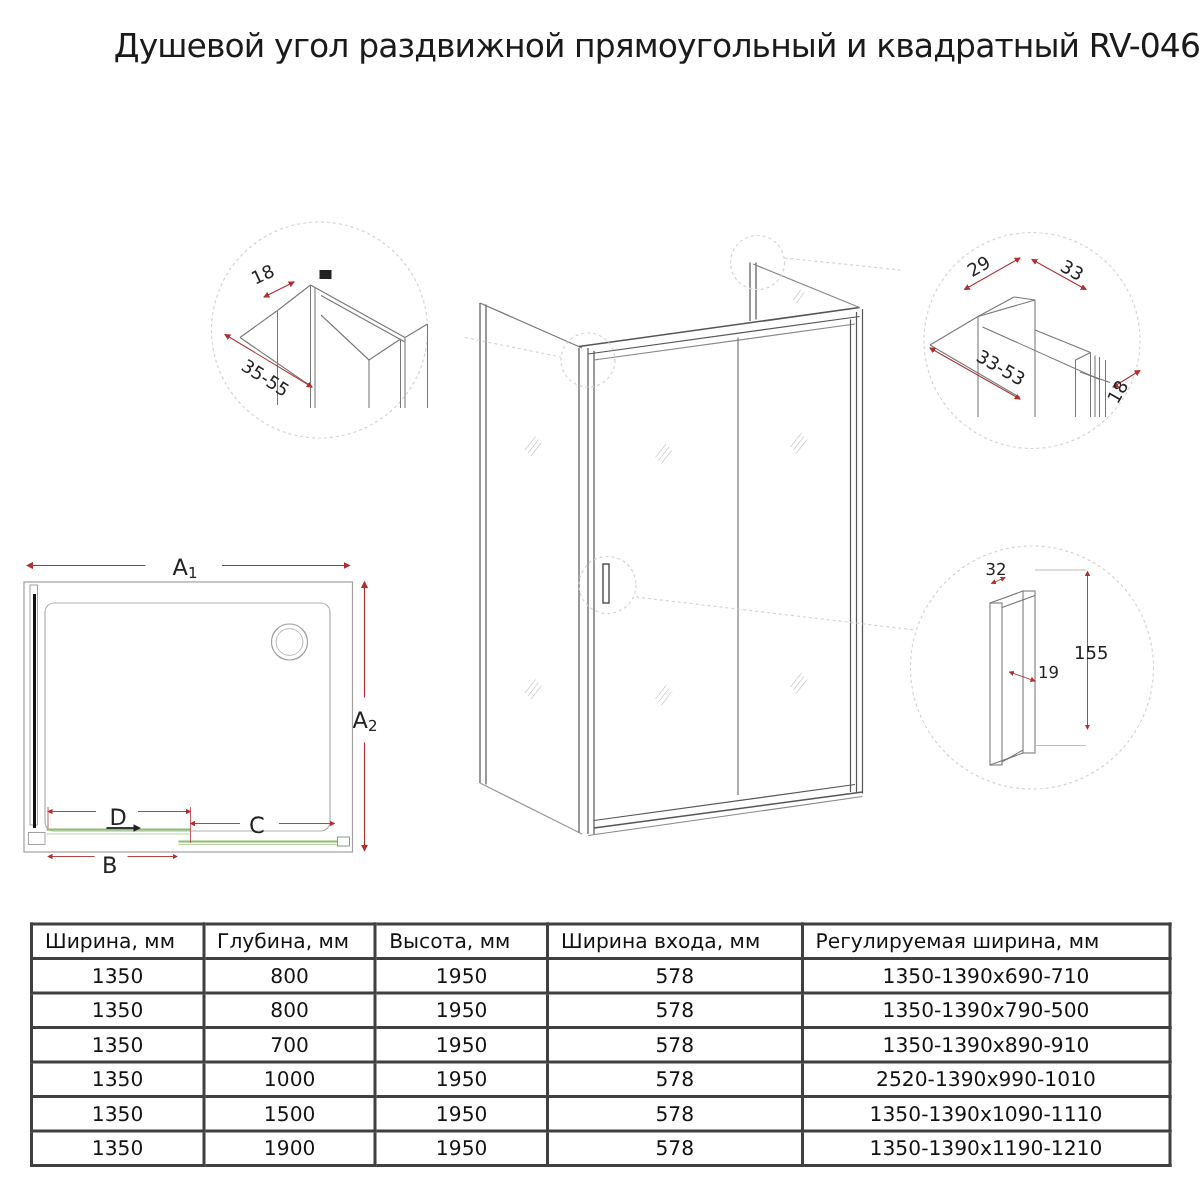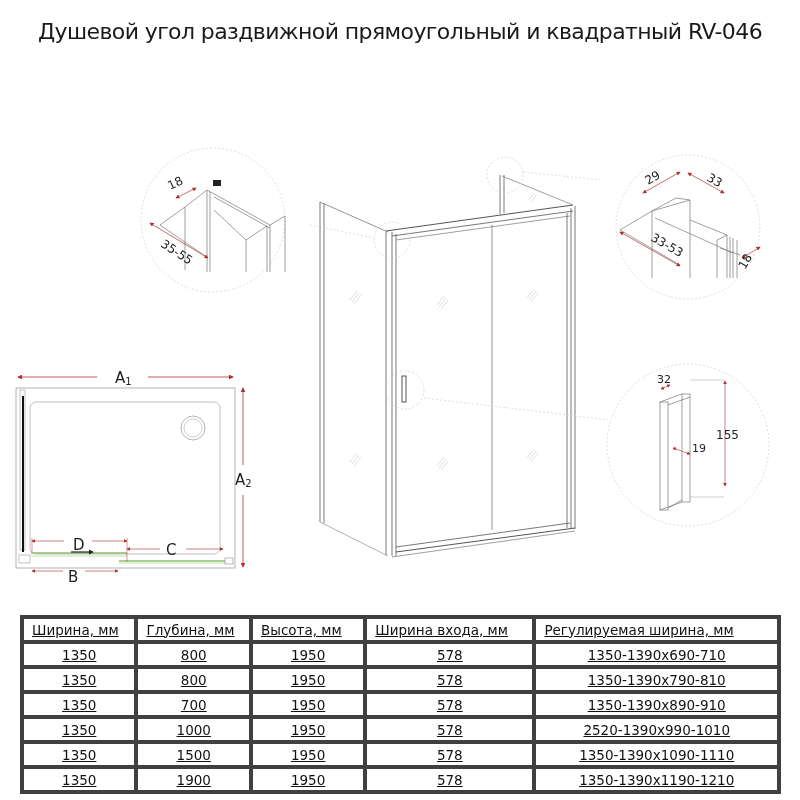--- a/index.html
+++ b/index.html
@@ -1,28 +1,28 @@
 <!DOCTYPE html>
 <html><head>
 <meta charset="utf-8">
 <style>
   html, body { margin: 0; padding: 0; background: #ffffff; }
   body { width: 800px; height: 800px; position: relative; overflow: hidden;
          font-family: "DejaVu Sans", sans-serif; color: #1a1a1a; }
-  .title { position: absolute; left: 0; top: 18px; width: 800px; text-align: center;
+  .title { position: absolute; left: 0; top: 18px; width: 800px; text-align: right;
            font-family: "DejaVu Sans", sans-serif; font-size: 22px; line-height: 28px;
            font-weight: normal; letter-spacing: -0.6px; color: #1a1a1a; }
   .title div { white-space: nowrap; }
   svg.drawing { position: absolute; left: 0; top: 0; width: 800px; height: 600px; }
   svg text { font-family: "DejaVu Sans", sans-serif; fill: #222; }
   table.spec { position: absolute; left: 20px; top: 615px; width: 761px;
                border-collapse: collapse; font-family: "DejaVu Sans", sans-serif;
                font-size: 13.5px; color: #111; }
-  table.spec th, table.spec td { border: 4px solid #404040; height: 21px; padding: 0;
-               text-align: center; font-weight: normal; white-space: nowrap; text-decoration: underline; }
+  table.spec th, table.spec td { border: 2px solid #404040; height: 21px; padding: 0;
+               text-align: center; font-weight: normal; white-space: nowrap; }
   table.spec th { text-align: left; padding-left: 8px; }
   col.c1 { width: 115px; } col.c2 { width: 115px; } col.c3 { width: 115px; }
   col.c4 { width: 170px; } col.c5 { width: 246px; }
 </style>
 </head>
 <body>
 
 <div class="title">
   <div>Душевой угол раздвижной прямоугольный и квадратный RV-046</div>
 </div>
@@ -229,21 +229,21 @@
       <td>800</td>
       <td>1950</td>
       <td>578</td>
       <td>1350-1390x690-710</td>
     </tr>
     <tr>
       <td>1350</td>
       <td>800</td>
       <td>1950</td>
       <td>578</td>
-      <td>1350-1390x790-810</td>
+      <td>1350-1390x790-500</td>
     </tr>
     <tr>
       <td>1350</td>
       <td>700</td>
       <td>1950</td>
       <td>578</td>
       <td>1350-1390x890-910</td>
     </tr>
     <tr>
       <td>1350</td>

